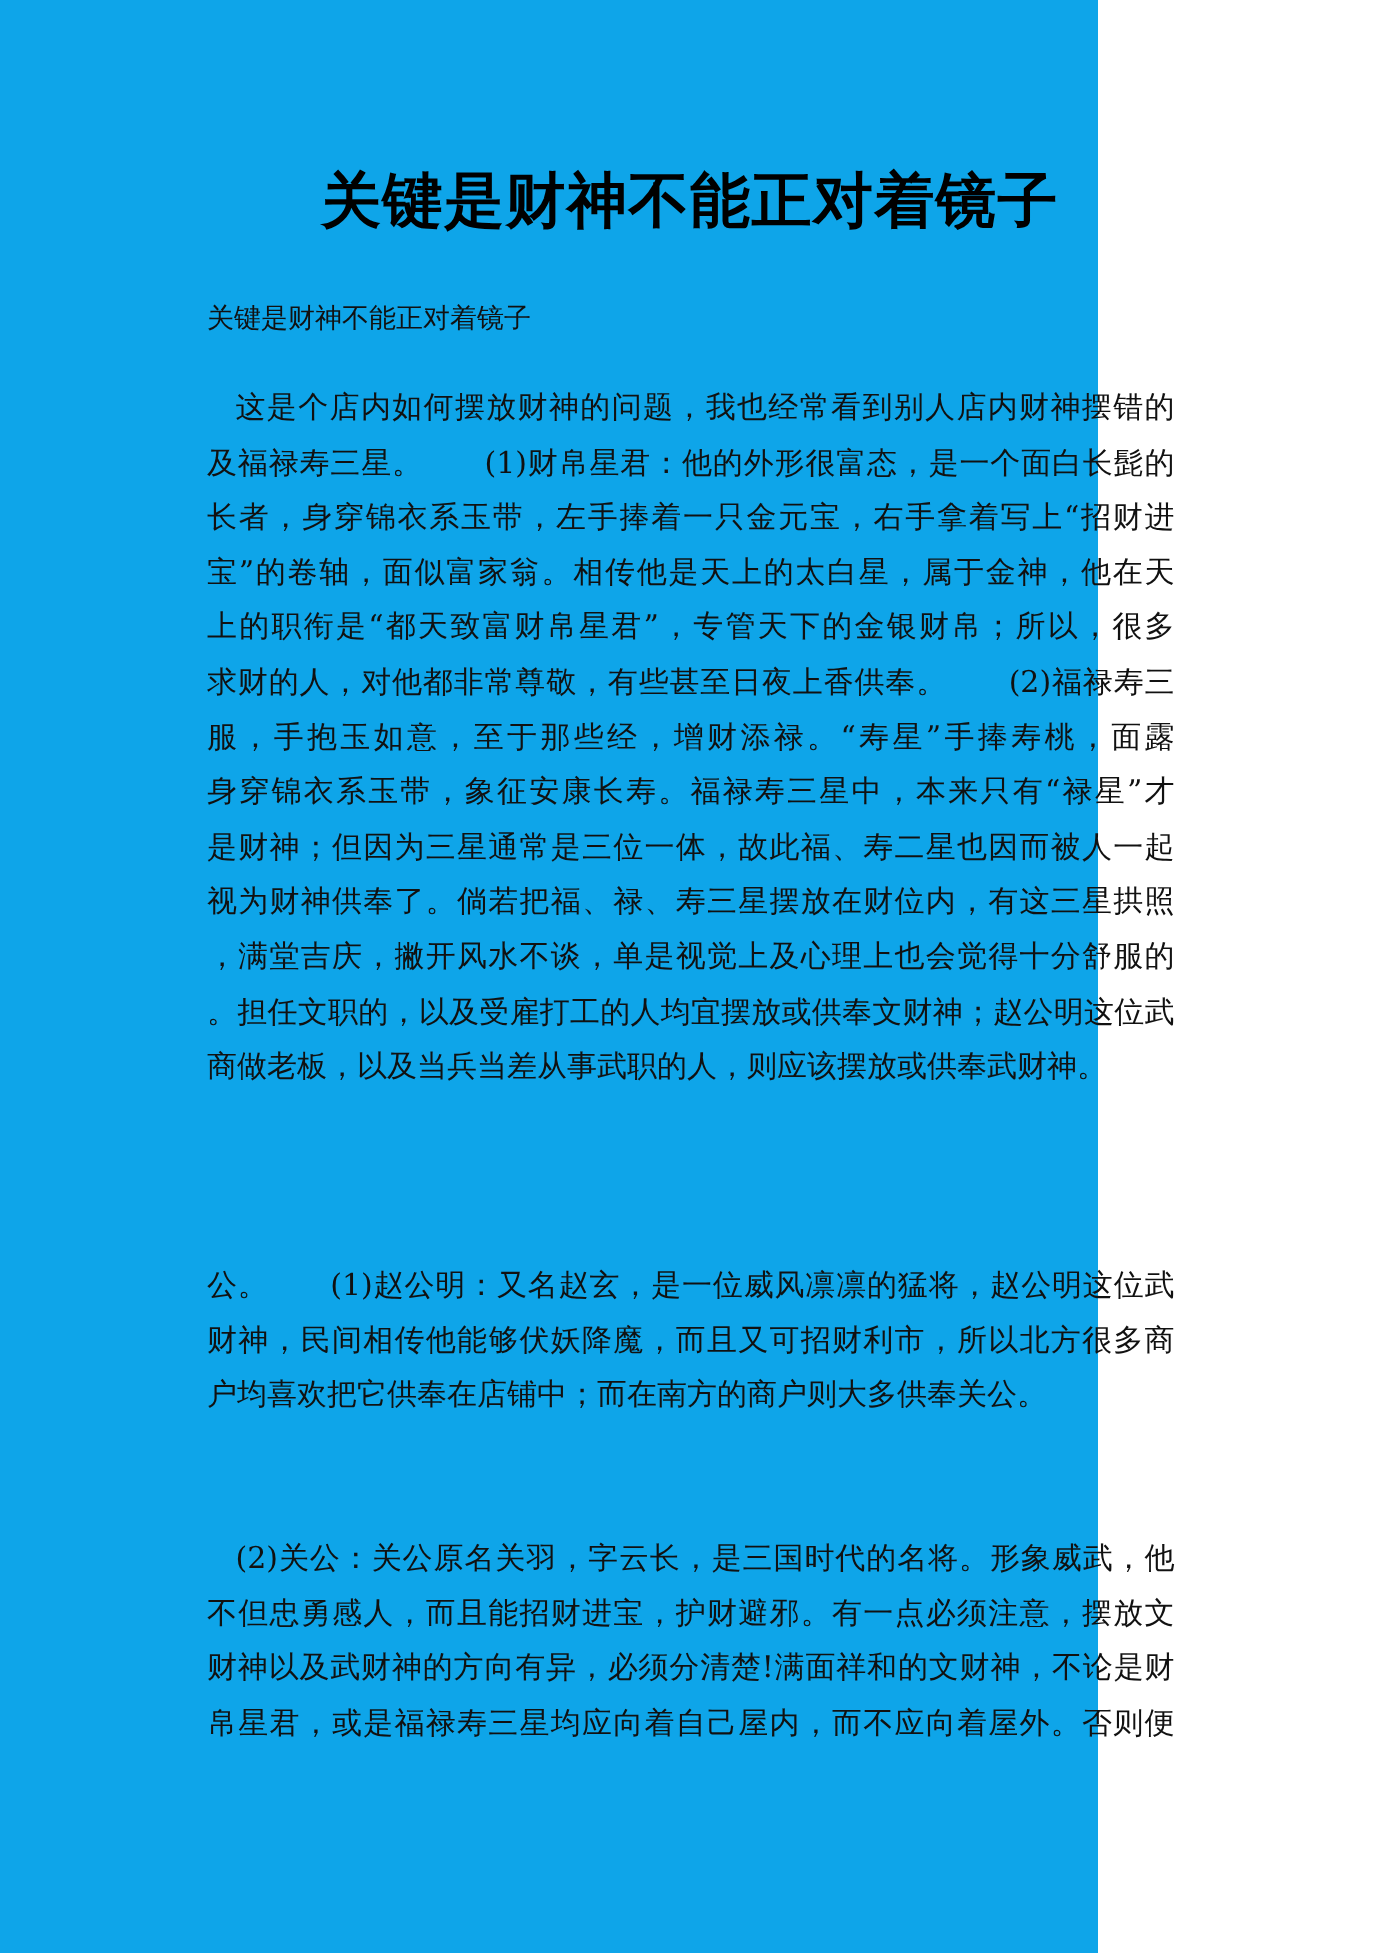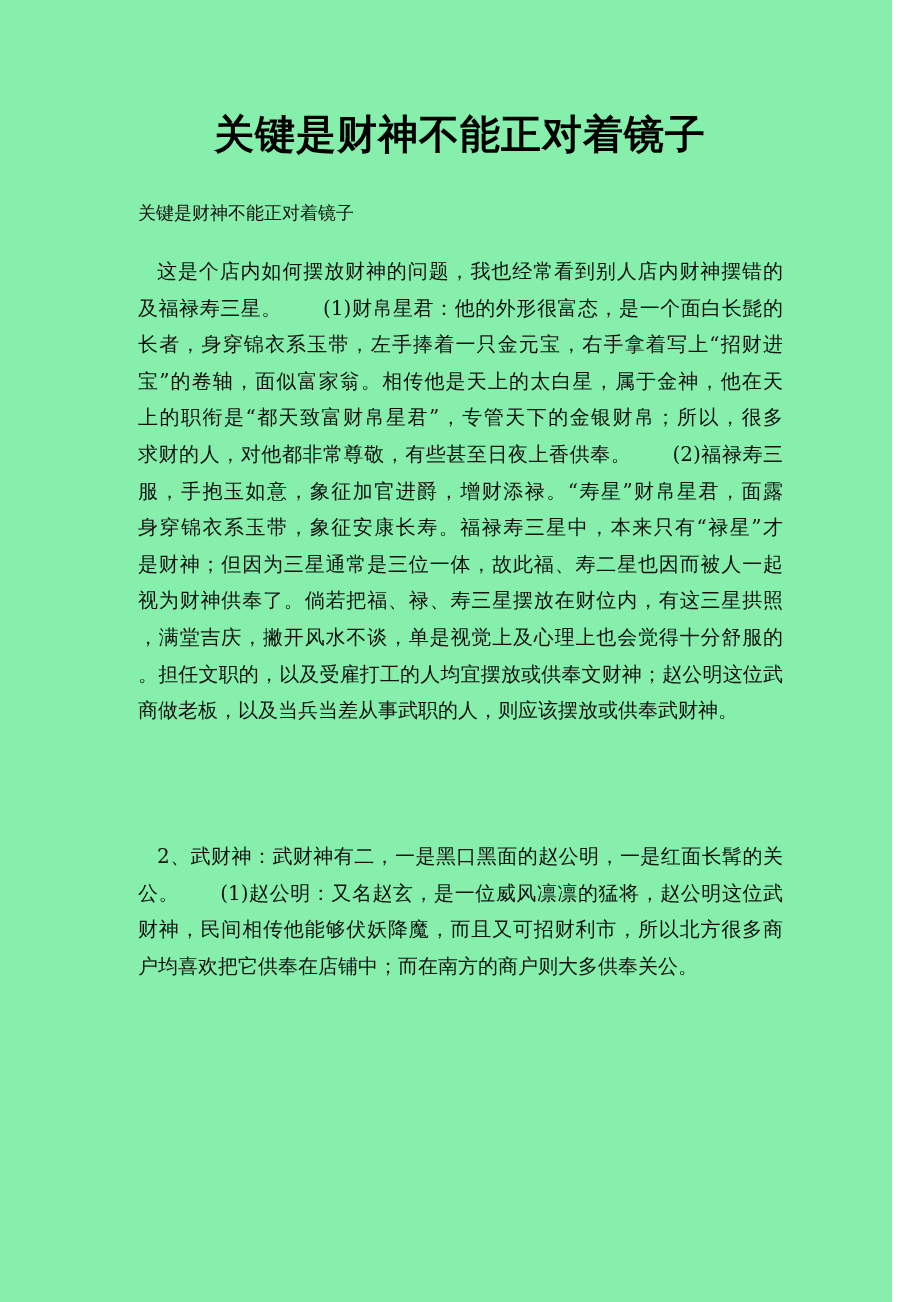--- a/index.html
+++ b/index.html
@@ -12,23 +12,23 @@
       height: 1302px;
       position: relative;
       overflow: hidden;
       color: #111111;
       font-family: "DejaVu Serif", "Liberation Serif", serif;
     }
     .page {
       position: absolute;
       left: 0;
       top: 0;
-      width: 892px;
+      width: 732px;
       height: 1302px;
-      background: #86efac;
+      background: #0ea5e9;
     }
     .title {
       position: absolute;
       left: 0;
       top: 108px;
       width: 920px;
       text-align: center;
       font-family: "DejaVu Sans", "Liberation Sans", sans-serif;
       font-weight: bold;
       font-size: 40px;
@@ -80,30 +80,35 @@
 
   <p class="subtitle">关键是财神不能正对着镜子</p>
 
   <div class="body-text" id="para1">
     <span class="line indent">这是个店内如何摆放财神的问题，我也经常看到别人店内财神摆错的</span>
     <span class="line">及福禄寿三星。　　(1)财帛星君：他的外形很富态，是一个面白长髭的</span>
     <span class="line">长者，身穿锦衣系玉带，左手捧着一只金元宝，右手拿着写上“招财进</span>
     <span class="line">宝”的卷轴，面似富家翁。相传他是天上的太白星，属于金神，他在天</span>
     <span class="line">上的职衔是“都天致富财帛星君”，专管天下的金银财帛；所以，很多</span>
     <span class="line">求财的人，对他都非常尊敬，有些甚至日夜上香供奉。　　(2)福禄寿三</span>
-    <span class="line">服，手抱玉如意，象征加官进爵，增财添禄。“寿星”财帛星君，面露</span>
+    <span class="line">服，手抱玉如意，至于那些经，增财添禄。“寿星”手捧寿桃，面露</span>
     <span class="line">身穿锦衣系玉带，象征安康长寿。福禄寿三星中，本来只有“禄星”才</span>
     <span class="line">是财神；但因为三星通常是三位一体，故此福、寿二星也因而被人一起</span>
     <span class="line">视为财神供奉了。倘若把福、禄、寿三星摆放在财位内，有这三星拱照</span>
     <span class="line">，满堂吉庆，撇开风水不谈，单是视觉上及心理上也会觉得十分舒服的</span>
     <span class="line">。担任文职的，以及受雇打工的人均宜摆放或供奉文财神；赵公明这位武</span>
     <span class="line last">商做老板，以及当兵当差从事武职的人，则应该摆放或供奉武财神。</span>
   </div>
 
   <div class="body-text" id="para2">
-    <span class="line indent">2、武财神：武财神有二，一是黑口黑面的赵公明，一是红面长髯的关</span>
     <span class="line">公。　　(1)赵公明：又名赵玄，是一位威风凛凛的猛将，赵公明这位武</span>
     <span class="line">财神，民间相传他能够伏妖降魔，而且又可招财利市，所以北方很多商</span>
     <span class="line last">户均喜欢把它供奉在店铺中；而在南方的商户则大多供奉关公。</span>
   </div>
 
+  <div class="body-text" id="para3">
+    <span class="line indent">(2)关公：关公原名关羽，字云长，是三国时代的名将。形象威武，他</span>
+    <span class="line">不但忠勇感人，而且能招财进宝，护财避邪。有一点必须注意，摆放文</span>
+    <span class="line">财神以及武财神的方向有异，必须分清楚!满面祥和的文财神，不论是财</span>
+    <span class="line">帛星君，或是福禄寿三星均应向着自己屋内，而不应向着屋外。否则便</span>
+  </div>
 
 </div>
 
 </body></html>

